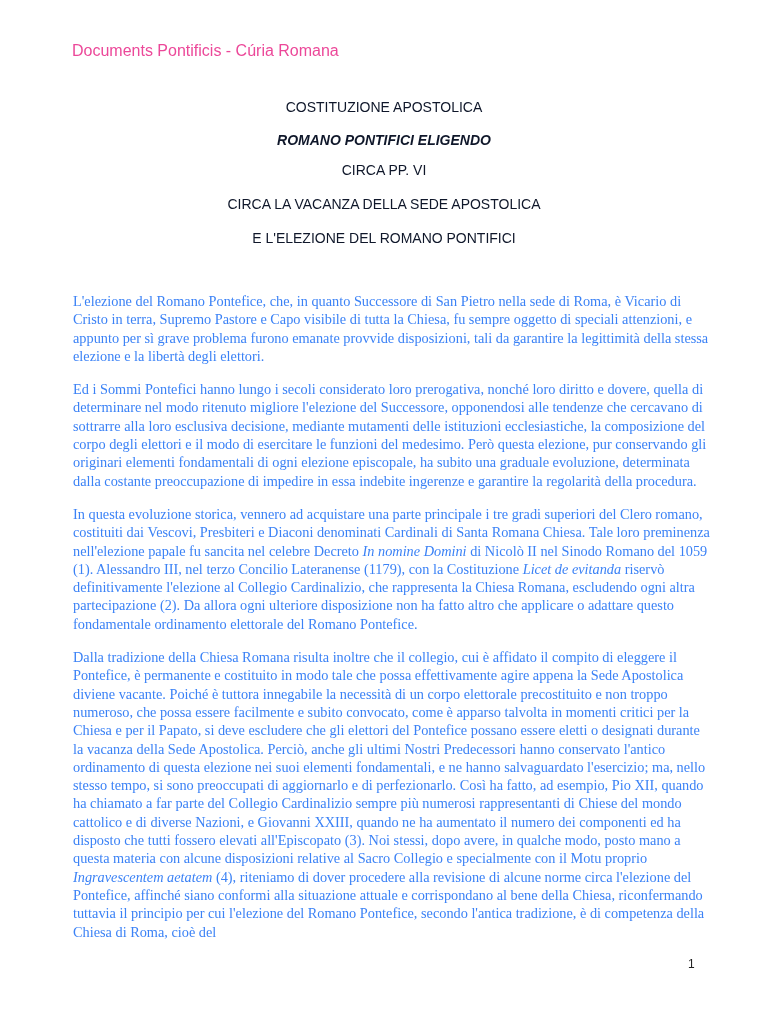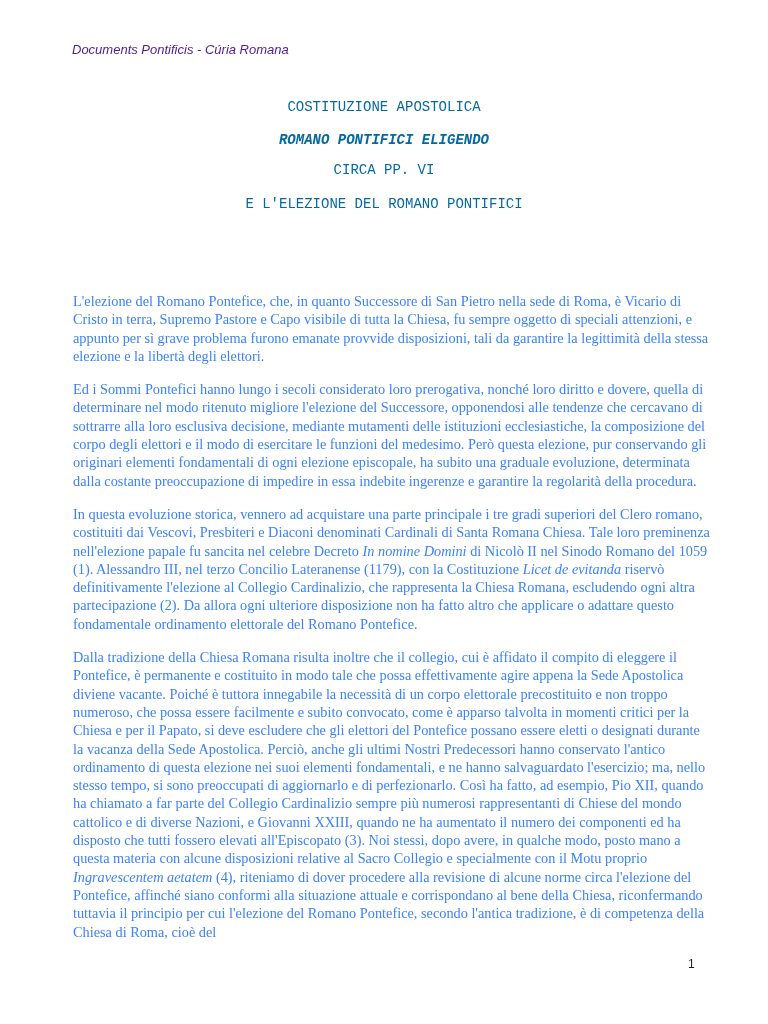--- a/index.html
+++ b/index.html
@@ -1,23 +1,23 @@
 <!DOCTYPE html>
 <html><head>
   <meta charset="utf-8">
   <style>
     html, body { margin: 0; padding: 0; background: #ffffff; }
     body { width: 768px; height: 1024px; position: relative; overflow: hidden; }
     .header {
       position: absolute; left: 72px; top: 42px;
-      font-family: "Liberation Sans", sans-serif; font-size: 13px; color: #4c1d95; font-style: italic;
+      font-family: "Liberation Sans", sans-serif; font-size: 16px; color: #ec4899;
     }
     .title-block {
       position: absolute; left: 0; width: 768px; top: 98px;
-      text-align: center; font-family: Liberation Mono, monospace; color: #0369a1;
+      text-align: center; font-family: Liberation Sans, sans-serif; color: #0f172a;
     }
     .title-block .line { font-size: 14px; height: 34px; line-height: 18px; }
     .title-block .main { font-size: 14px; font-weight: bold; font-style: italic; height: 32px; line-height: 22px; margin-top: -3px; }
     .body-text {
       position: absolute; left: 73px; top: 292px; width: 640px;
       font-family: "Liberation Serif", serif; font-size: 14.3px; line-height: 18.3px; color: #3b82f6;
     }
     .body-text p { margin: 0 0 15px 0; }
     .body-text i { }
     .page-number {
@@ -27,20 +27,21 @@
   </style>
 </head>
 <body>
 
 <div class="header">Documents Pontificis - Cúria Romana</div>
 
 <div class="title-block">
   <div class="line">COSTITUZIONE APOSTOLICA</div>
   <div class="main">ROMANO PONTIFICI ELIGENDO</div>
   <div class="line">CIRCA PP. VI</div>
+  <div class="line">CIRCA LA VACANZA DELLA SEDE APOSTOLICA</div>
   <div class="line">E L'ELEZIONE DEL ROMANO PONTIFICI</div>
 </div>
 
 <div class="body-text">
   <p>L'elezione del Romano Pontefice, che, in quanto Successore di San Pietro nella sede di Roma, è Vicario di Cristo in terra, Supremo Pastore e Capo visibile di tutta la Chiesa, fu sempre oggetto di speciali attenzioni, e appunto per sì grave problema furono emanate provvide disposizioni, tali da garantire la legittimità della stessa elezione e la libertà degli elettori.</p>
   <p>Ed i Sommi Pontefici hanno lungo i secoli considerato loro prerogativa, nonché loro diritto e dovere, quella di determinare nel modo ritenuto migliore l'elezione del Successore, opponendosi alle tendenze che cercavano di sottrarre alla loro esclusiva decisione, mediante mutamenti delle istituzioni ecclesiastiche, la composizione del corpo degli elettori e il modo di esercitare le funzioni del medesimo. Però questa elezione, pur conservando gli originari elementi fondamentali di ogni elezione episcopale, ha subito una graduale evoluzione, determinata dalla costante preoccupazione di impedire in essa indebite ingerenze e garantire la regolarità della procedura.</p>
   <p><span>In questa evoluzione storica, vennero ad acquistare una parte principale i tre gradi superiori del Clero romano, costituiti dai Vescovi, Presbiteri e Diaconi denominati Cardinali di Santa Romana Chiesa. Tale loro preminenza nell'elezione papale fu sancita nel celebre Decreto </span><i>In nomine Domini</i><span> di Nicolò II nel Sinodo Romano del 1059 (1). Alessandro III, nel terzo Concilio Lateranense (1179), con la Costituzione </span><i>Licet de evitanda</i><span> riservò definitivamente l'elezione al Collegio Cardinalizio, che rappresenta la Chiesa Romana, escludendo ogni altra partecipazione (2). Da allora ogni ulteriore disposizione non ha fatto altro che applicare o adattare questo fondamentale ordinamento elettorale del Romano Pontefice.</span></p>
   <p><span>Dalla tradizione della Chiesa Romana risulta inoltre che il collegio, cui è affidato il compito di eleggere il Pontefice, è permanente e costituito in modo tale che possa effettivamente agire appena la Sede Apostolica diviene vacante. Poiché è tuttora innegabile la necessità di un corpo elettorale precostituito e non troppo numeroso, che possa essere facilmente e subito convocato, come è apparso talvolta in momenti critici per la Chiesa e per il Papato, si deve escludere che gli elettori del Pontefice possano essere eletti o designati durante la vacanza della Sede Apostolica. Perciò, anche gli ultimi Nostri Predecessori hanno conservato l'antico ordinamento di questa elezione nei suoi elementi fondamentali, e ne hanno salvaguardato l'esercizio; ma, nello stesso tempo, si sono preoccupati di aggiornarlo e di perfezionarlo. Così ha fatto, ad esempio, Pio XII, quando ha chiamato a far parte del Collegio Cardinalizio sempre più numerosi rappresentanti di Chiese del mondo cattolico e di diverse Nazioni, e Giovanni XXIII, quando ne ha aumentato il numero dei componenti ed ha disposto che tutti fossero elevati all'Episcopato (3). Noi stessi, dopo avere, in qualche modo, posto mano a questa materia con alcune disposizioni relative al Sacro Collegio e specialmente con il Motu proprio </span><i>Ingravescentem aetatem</i><span> (4), riteniamo di dover procedere alla revisione di alcune norme circa l'elezione del Pontefice, affinché siano conformi alla situazione attuale e corrispondano al bene della Chiesa, riconfermando tuttavia il principio per cui l'elezione del Romano Pontefice, secondo l'antica tradizione, è di competenza della Chiesa di Roma, cioè del</span></p>
 </div>
 

